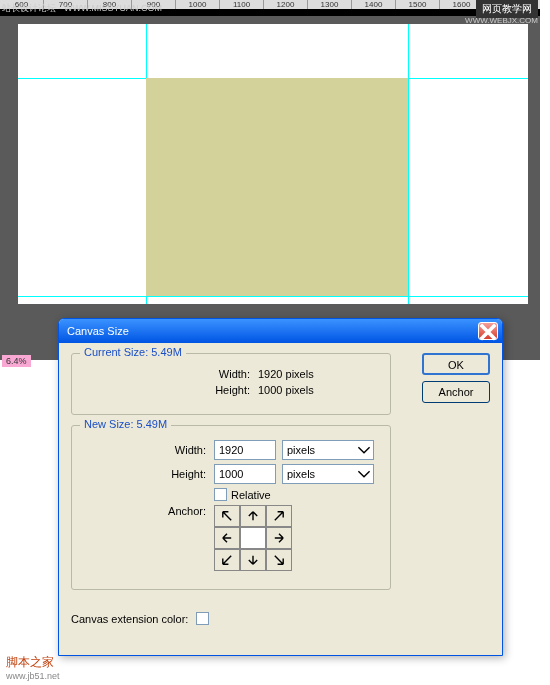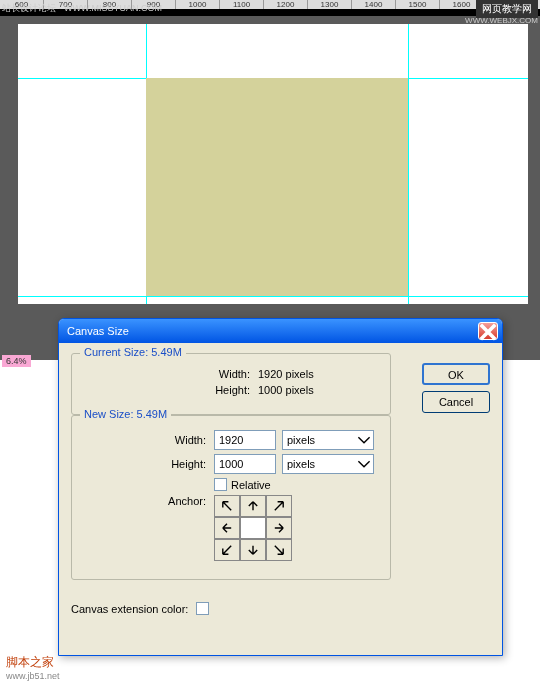--- a/index.html
+++ b/index.html
@@ -13,35 +13,35 @@
 .canvas{position:absolute;top:24px;left:18px;width:510px;height:280px;background:#fff}
 .guide-v{position:absolute;top:0;bottom:0;width:1px;background:#0ff}
 .guide-h{position:absolute;left:0;right:0;height:1px;background:#0ff}
 .shape{position:absolute;top:54px;left:128px;width:262px;height:218px;background:#d4d29b}
 .zoom{position:absolute;left:2px;top:355px;font-size:9px;color:#333;background:#f9a8d4;padding:1px 4px}
 .dialog{position:absolute;top:318px;left:58px;width:445px;height:338px;background:#ece9d8;border:1px solid #0054e3;border-radius:6px 6px 0 0;box-shadow:2px 2px 8px rgba(0,0,0,.3)}
 .titlebar{height:24px;background:linear-gradient(#3a93ff,#0054e3);border-radius:5px 5px 0 0;display:flex;align-items:center;padding:0 4px 0 8px;color:#fff;font-weight:normal}
 .titlebar-text{flex:1}
 .close-btn{width:20px;height:18px;background:linear-gradient(#f5a09b,#d63c2d);border:1px solid #fff;border-radius:3px;color:#fff;text-align:center;line-height:14px;font-weight:bold;cursor:pointer}
 .body{padding:10px 12px;position:relative;height:calc(100% - 24px)}
-.fieldset{border:1px solid #b9b9a9;border-radius:3px;padding:10px 12px 14px;margin-bottom:0;position:relative}
+.fieldset{border:1px solid #b9b9a9;border-radius:3px;padding:10px 12px 14px;margin-bottom:10px;position:relative}
 .legend{position:absolute;top:-8px;left:8px;background:#ece9d8;padding:0 4px;color:#1a4ec7;font-size:11px}
 .row{display:flex;align-items:center;margin:4px 0;justify-content:flex-end}
 .lbl{text-align:right;padding-right:8px;width:120px}
 .val{width:120px;text-align:left}
 .inp{width:62px;height:20px;border:1px solid #7f9db9;padding:4px 4px;background:#fff}
 .sel{width:92px;height:20px;border:1px solid #7f9db9;background:#fff;display:flex;align-items:center;padding:0 2px 0 4px;justify-content:space-between}
 .sel svg{width:14px;height:14px}
 .gap{width:6px}
 .chk{width:13px;height:13px;border:1px solid #7f9db9;background:#fff;display:inline-block;vertical-align:middle;margin-right:4px}
 .anchor-grid{display:grid;grid-template-columns:repeat(3,26px);grid-template-rows:repeat(3,22px);gap:0}
 .anchor-cell{border:1px solid #888;background:#ece9d8;display:flex;align-items:center;justify-content:center;cursor:pointer}
 .anchor-cell.c{background:#fff}
 .anchor-cell svg{width:14px;height:14px}
-.btns{position:absolute;top:20px;right:12px;display:flex;flex-direction:column;gap:6px}
+.btns{position:absolute;top:10px;right:12px;display:flex;flex-direction:column;gap:6px}
 .btn{width:68px;height:22px;background:#ece9d8;border:1px solid #003c74;border-radius:3px;text-align:center;line-height:20px;cursor:pointer}
 .btn.ok{border:2px solid #2f74d0}
 .ext-row{display:flex;align-items:center;gap:8px;margin-top:22px}
 .sel-wide{width:150px}
 .footer{position:absolute;bottom:4px;left:6px;color:#444;font-size:11px}
 .footer .cn{color:#c2410c;font-size:12px}
 .footer .url{color:#888;font-size:9px}
 .new-size-content{margin-left:0}
 .new-size-content .row{justify-content:flex-start;margin-left:60px}
 .new-size-content .lbl{width:70px}
@@ -82,21 +82,21 @@
     <span class="titlebar-text">Canvas Size</span>
     <div class="close-btn">
       <svg viewBox="0 0 10 10">
           <path d="M1 1L9 9M9 1L1 9" stroke="#fff" stroke-width="2"></path>
         </svg>
     </div>
   </div>
   <div class="body">
     <div class="btns">
       <div class="btn ok">OK</div>
-      <div class="btn">Cancel</div>
+      <div class="btn">Anchor</div>
     </div>
 
     <div class="fieldset" style="width:320px">
       <div class="legend">Current Size: 5.49M</div>
       <div class="row">
         <div class="lbl">Width:</div>
         <div class="val">1920 pixels</div>
       </div>
       <div class="row">
         <div class="lbl">Height:</div>

